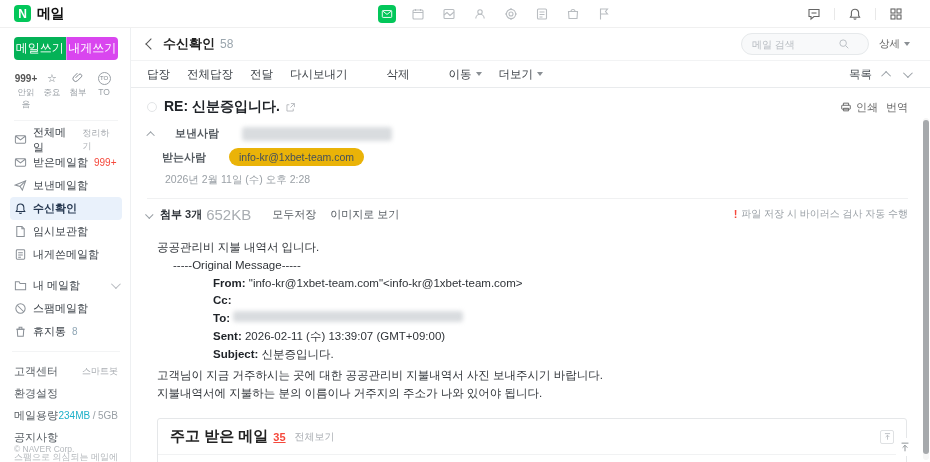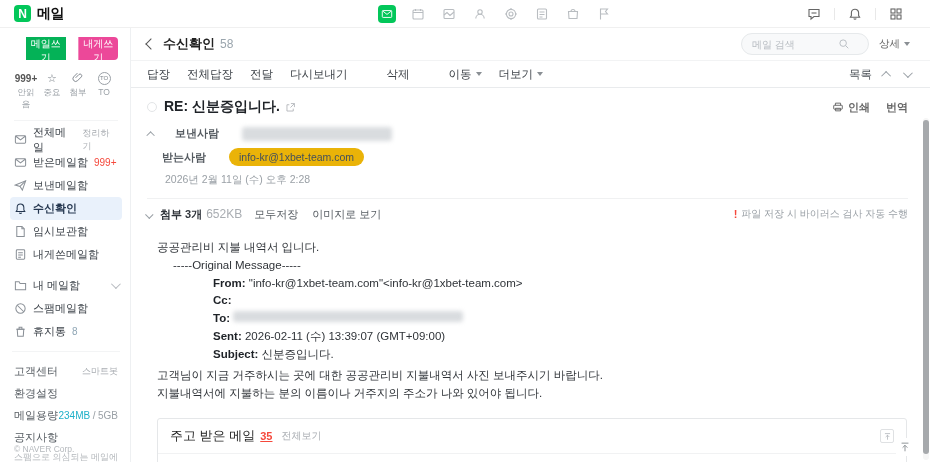--- a/index.html
+++ b/index.html
@@ -21,23 +21,23 @@
   .top-right .tr { padding:0 13px; color:#666; display:flex; align-items:center; }
   .top-right .sep { width:1px; height:12px; background:#e8e8e8; }
 
   
   .wrap { display:flex; height:434px; }
   .sidebar { width:131px; border-right:1px solid #eef0f2; padding:9px 12px 0 14px; position:relative; flex:none; }
   .main { flex:1; position:relative; overflow:hidden; }
 
   
   .compose { display:flex; border-radius:4px; overflow:hidden; height:23px; margin-bottom:9px; }
-  .compose button { flex:1; border:none; color:#fff; font-size:10px; font-family:inherit; cursor:pointer;margin-left:12px; }
+  .compose button { flex:1; border:none; color:#fff; font-size:12px; font-family:inherit; cursor:pointer; }
   .compose .b1 { background:#04b257; }
-  .compose .b2 { background:#ec4899; border-left:1px solid rgba(255,255,255,.35); }
+  .compose .b2 { background:#d946ef; border-left:1px solid rgba(255,255,255,.35); }
   .quick { display:flex; justify-content:space-between; padding:2px 2px 9px 0; border-bottom:1px solid #f3f4f5; margin-bottom:7px; }
   .qi { width:24px; text-align:center; color:#9aa0a6; }
   .qi .qtop { height:14px; display:flex; align-items:center; justify-content:center; color:#7d848b; }
   .qi .qtop.big { font-size:10px; font-weight:bold; color:#555; }
   .qi .qlab { font-size:8.5px; margin-top:2px; color:#9aa0a6; }
   .to-badge { width:13px; height:13px; border:1px solid #9aa0a6; border-radius:50%; font-size:6px; display:flex; align-items:center; justify-content:center; }
   .folder { display:flex; align-items:center; gap:6px; height:23px; color:#3d434a; cursor:pointer; border-radius:4px; padding:0 4px; margin:0 -4px; }
   .folder .ic { color:#8a9097; }
   .folder.sel { background:#e9f1fb; color:#24364f; font-weight:bold; }
   .folder.sel .ic { color:#24364f; }
@@ -74,47 +74,47 @@
   .nav-chev { width:7px; height:7px; border-left:1.5px solid #9aa0a6; border-top:1.5px solid #9aa0a6; cursor:pointer; }
   .nav-up { transform:rotate(45deg) translateY(2px); }
   .nav-dn { transform:rotate(-135deg) translateY(2px); }
 
   
   .mailview { padding:10px 22px 0 16px; }
   .subj-row { display:flex; align-items:center; }
   .read-dot { width:10px; height:10px; border:1px solid #e3e5e7; border-radius:50%; margin-right:7px; }
   .subject { font-size:14px; font-weight:bold; color:#1e2227; }
   .extlink { color:#b0b4b8; margin-left:5px; }
-  .head-actions { margin-left:auto; display:flex; align-items:flex-start; gap:16px; color:#666; font-size:11px;font-weight:bold; }
+  .head-actions { margin-left:auto; display:flex; align-items:flex-start; gap:8px; color:#666; font-size:11px; }
   .head-actions .act { display:flex; align-items:center; gap:4px; cursor:pointer; }
   .meta { margin:10px 0 0 2px; }
   .meta-row { display:flex; align-items:center; margin-bottom:7px;gap:13px; }
   .fold-chev { width:6px; height:6px; border-left:1.2px solid #9aa0a6; border-top:1.2px solid #9aa0a6; margin-right:7px; }
   .up { transform:rotate(45deg) translateY(2px); }
   .dn { transform:rotate(-135deg) translateY(-1px); }
   .meta-label { font-size:11px; color:#555b61; font-weight:bold; margin-right:10px; }
   .blurred { background:#d9dcdf; filter:blur(2px); border-radius:3px; display:inline-block; }
   .chip { background:#eab308; border-radius:10px; padding:3px 10px; font-size:10.5px; color:#44505c; }
   .date { color:#9aa0a6; font-size:10.5px; margin:3px 0 0 16px; }
   .mail-div { border-top:1px solid #f0f1f2; margin:11px 0 0 0; }
   .attach-row { display:flex; align-items:center; height:30px; font-size:11px; color:#555; }
   .attach-bold { font-weight:bold; color:#30353b; margin-right:4px; }
-  .attach-size { color:#a9adb2; margin-right:12px; font-size:12px; }
+  .attach-size { color:#a9adb2; margin-right:21px; font-size:15px; }
   .attach-link { margin-right:14px; color:#555b61; cursor:pointer; }
   .virus { margin-left:auto; color:#9aa0a6; font-size:10px; display:flex; align-items:center; gap:4px; }
   .virus .warn { color:#f5483b; font-weight:bold; font-size:11px; }
   .body { margin:10px 0 0 10px; font-size:11.5px; line-height:1.55; color:#2f3338; }
   .quote { margin-left:16px; }
   .quote b { color:#1e2227;padding-left:40px; }
   .outro { margin-top:3px; }
 
   
   .thread { border:1px solid #e5e7e9; border-radius:3px; margin:16px 0 0 10px; width:750px; }
   .thread-head { display:flex; align-items:center; padding:8px 12px; }
-  .thread-title { font-weight:normal; font-size:13px; color:#222; }
+  .thread-title { font-weight:bold; font-size:15px; color:#222; }
   .thread-count { color:#f5483b; font-weight:bold; margin-left:5px; font-size:11px;text-decoration:underline; }
   .thread-all { color:#a9adb2; margin-left:9px; font-size:10px; cursor:pointer; }
   .thread-tool { margin-left:auto; width:14px; height:14px; border:1px solid #dfe1e3; border-radius:2px; color:#a9adb2;
     display:flex; align-items:center; justify-content:center; cursor:pointer; }
   .trow { display:flex; align-items:center; height:27px; border-top:1px solid #f1f2f3; padding:0 12px; }
 
   
   .scrollbar { position:absolute; top:90px; right:1px; width:6px; bottom:2px; background:#f6f6f6; border-radius:3px; }
   .thumb { position:absolute; top:2px; left:0; width:6px; bottom:6px; background:#a6a9ac; border-radius:3px; }
   .to-top { position:absolute; right:16px; bottom:6px; width:18px; height:18px; color:#8a8f94; cursor:pointer;

